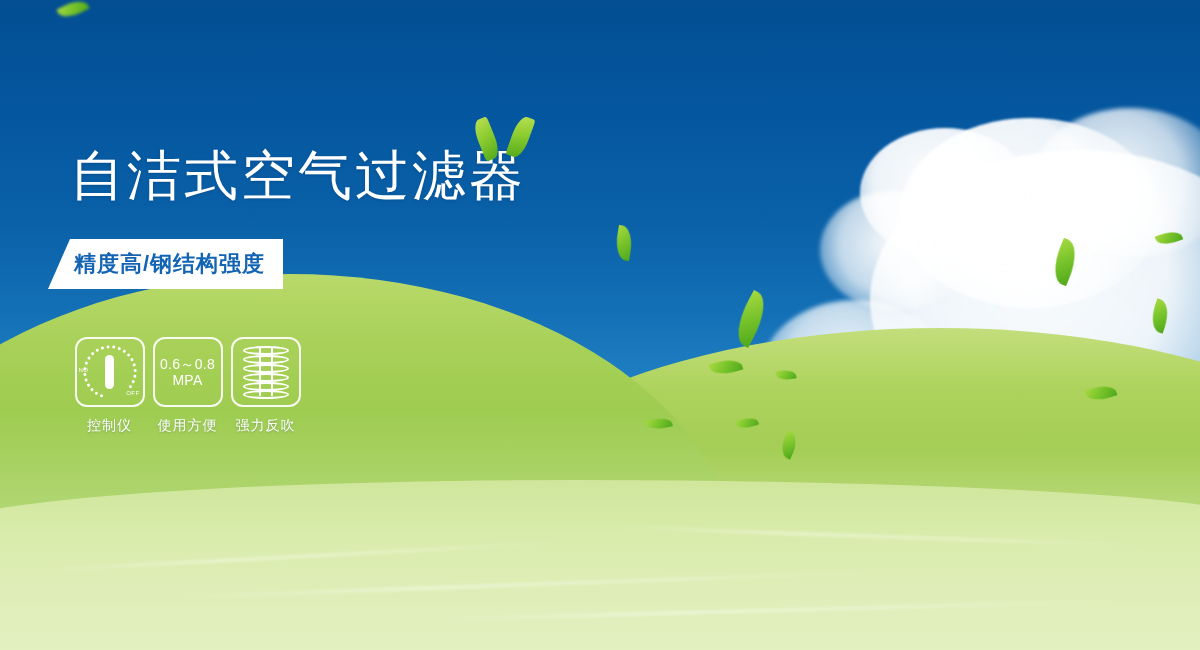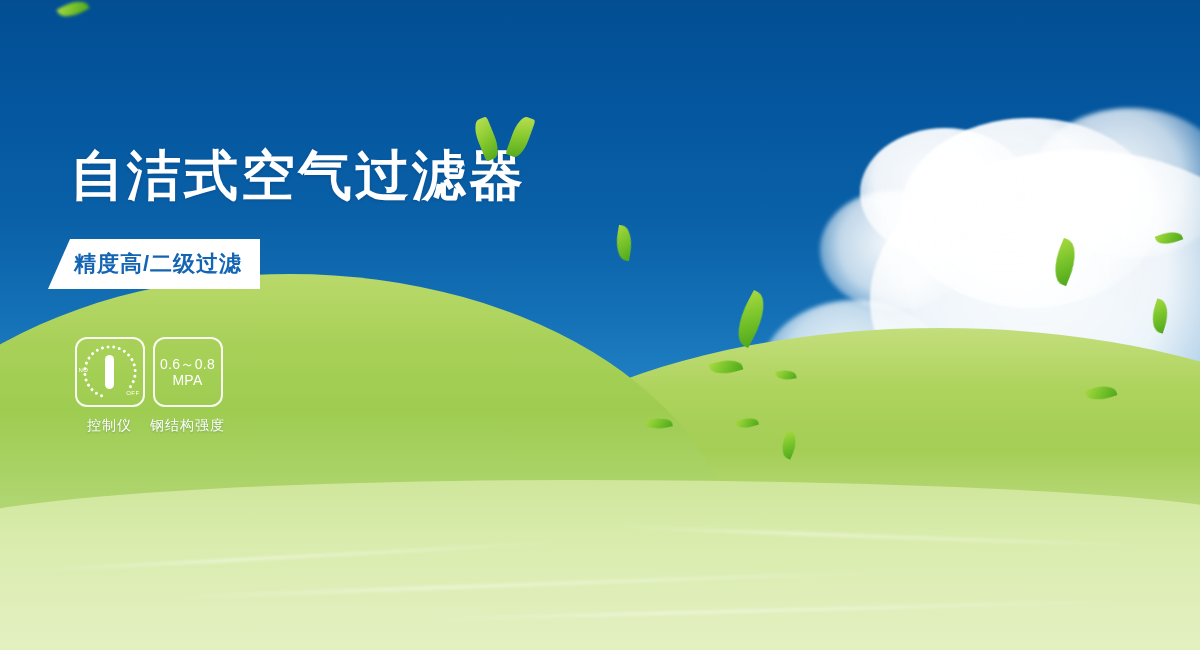--- a/index.html
+++ b/index.html
@@ -137,21 +137,21 @@
 
   
   .headline {
     position: absolute;
     left: 70px;
     top: 148px;
     color: #ffffff;
     font-size: 54px;
     line-height: 1;
     letter-spacing: 3px;
-    font-weight: 700;
+    font-weight: 400;
     white-space: nowrap;
     text-shadow: 0 1px 3px rgba(0,40,90,0.28);
   }
 
   .sprout {
     position: absolute;
     left: 474px;
     top: 112px;
     width: 70px;
     height: 52px;
@@ -380,21 +380,21 @@
   <div class="leaf soft" style="left:1086px; top:386px; width:30px; height:14px; transform:rotate(-18deg);"></div>
 
   <div class="headline">自洁式空气过滤器</div>
 
   <div class="sprout">
     <div class="blade l"></div>
     <div class="blade r"></div>
   </div>
 
   <div class="subtitle-bar">
-    <div class="sub-right">精度高/二级过滤</div>
+    <div class="sub-right">精度高/钢结构强度</div>
   </div>
 
   <div class="features">
 
     <div class="feature">
       <div class="feat-box">
         <div class="gauge">
           <div class="dot" style="transform:translate(-50%,-50%) rotate(200deg) translateY(-25px)"></div>
           <div class="dot" style="transform:translate(-50%,-50%) rotate(213deg) translateY(-25px)"></div>
           <div class="dot" style="transform:translate(-50%,-50%) rotate(226deg) translateY(-25px)"></div>
@@ -424,20 +424,34 @@
         </div>
       </div>
       <div class="feat-label">控制仪</div>
     </div>
 
     <div class="feature">
       <div class="feat-box">
         <div class="feat-text">0.6～0.8</div>
         <div class="feat-text">MPA</div>
       </div>
-      <div class="feat-label">钢结构强度</div>
+      <div class="feat-label">使用方便</div>
     </div>
 
+    <div class="feature">
+      <div class="feat-box">
+        <div class="rings">
+          <div class="stem"></div>
+          <div class="ring" style="top:0px;"></div>
+          <div class="ring" style="top:9px;"></div>
+          <div class="ring" style="top:18px;"></div>
+          <div class="ring" style="top:27px;"></div>
+          <div class="ring" style="top:36px;"></div>
+          <div class="ring" style="top:44px;"></div>
+        </div>
+      </div>
+      <div class="feat-label">强力反吹</div>
+    </div>
 
 
 
   </div>
 </div>
 
 </body></html>

